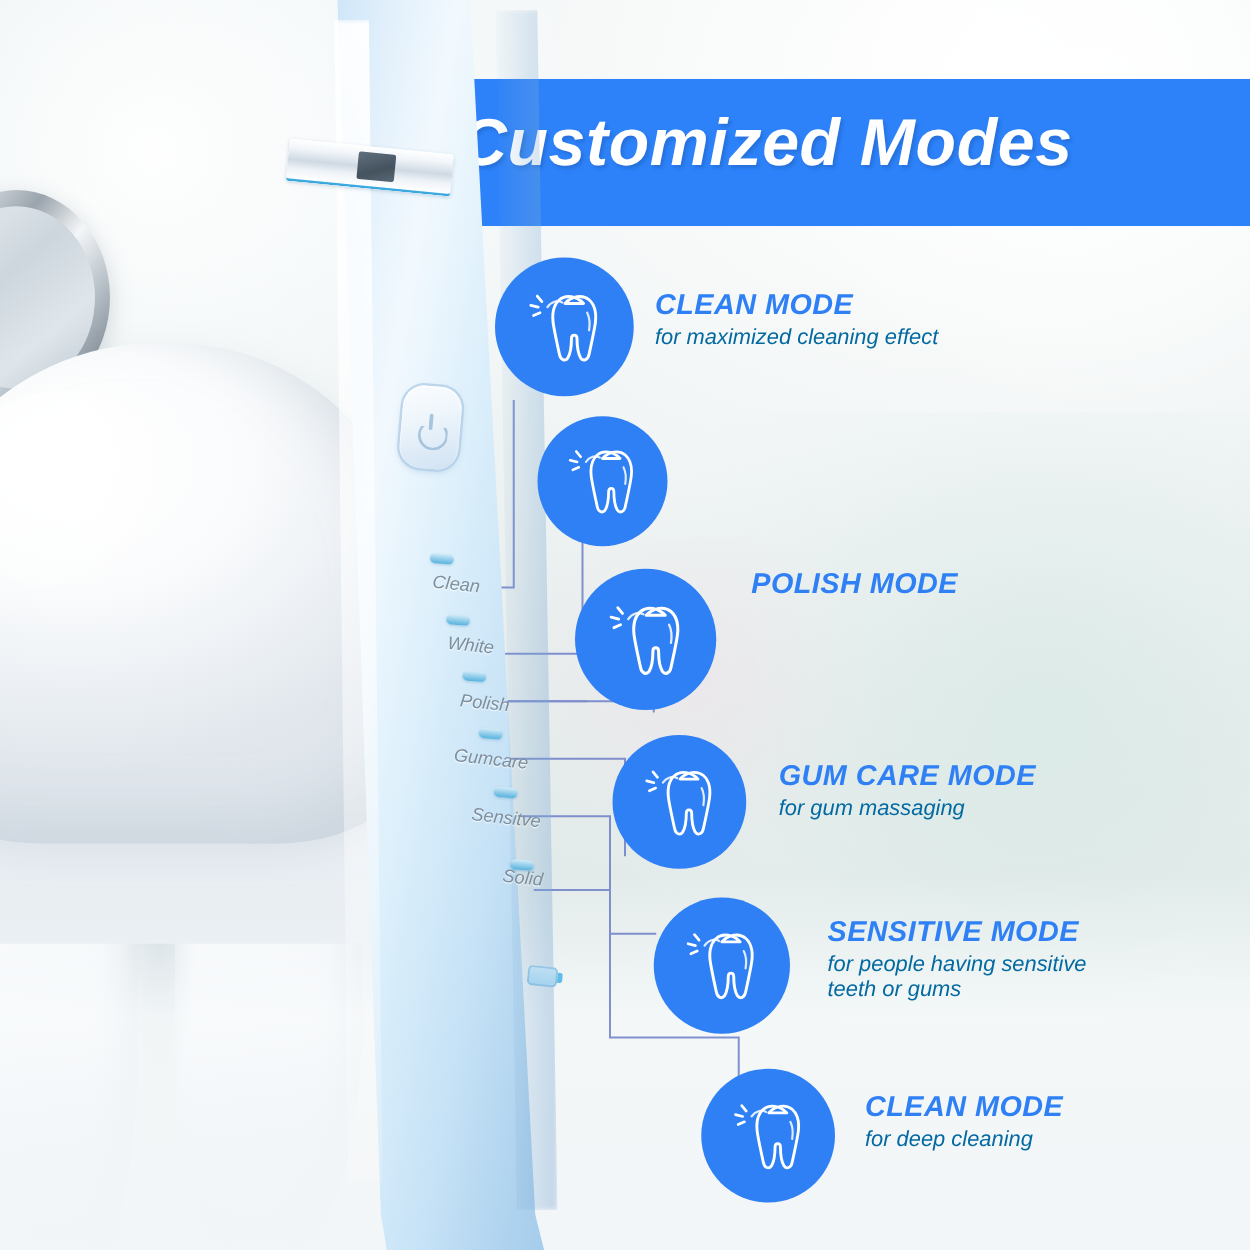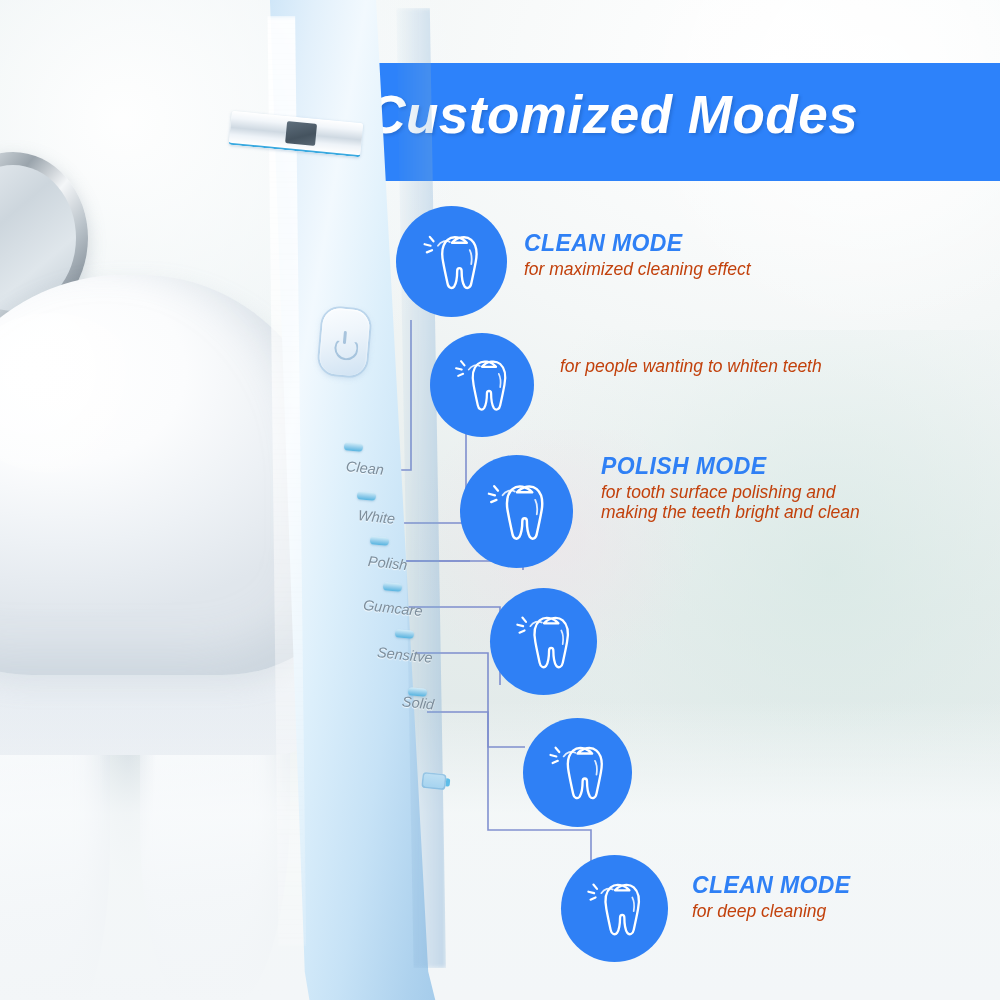--- a/index.html
+++ b/index.html
@@ -201,21 +201,21 @@
   }
   .mode-circle svg { display:block; }
 
   
   .mode-text { position:absolute; }
   .mode-title {
     color:#2f80f5; font-size:23px; font-weight:bold; font-style:italic;
     letter-spacing:.4px; white-space:nowrap; line-height:1.05;
   }
   .mode-desc {
-    color:#c2410c; font-size:17.5px; font-style:italic;
+    color:#0369a1; font-size:17.5px; font-style:italic;
     line-height:1.12; white-space:pre-line; margin-top:5px;
   }
 </style>
 </head>
 <body>
 
 <div id="stage">
 
   <div class="bg-base"></div>
   <div class="bg-tint-tl"></div>
@@ -309,65 +309,71 @@
       <path d="M31 28c4-6 11-8 16-5" fill="none" stroke="#ffffff" stroke-width="2.4" stroke-linecap="round" opacity=".85"></path>
       <path d="M74 34c3 6 3 13 2 19" fill="none" stroke="#ffffff" stroke-width="2.4" stroke-linecap="round" opacity=".85"></path>
       <g stroke="#ffffff" stroke-width="3" stroke-linecap="round">
         <line x1="20" y1="16" x2="25" y2="22"></line>
           <line x1="13" y1="26" x2="21" y2="28"></line>
           <line x1="16" y1="37" x2="23" y2="34"></line>
       </g>
     </svg>
   </div>
   <div class="mode-text" style="left:560px; top:352px;">
-    <div class="mode-desc">for people wanting to whiten teeth</div>
   </div>
 
   <div class="mode-circle" style="left:460px; top:455px; width:113px; height:113px;">
     <svg width="76" height="76" viewBox="0 0 100 100">
       <path d="M50 24c7-8 19-10 26-4 8 7 8 20 6 30-2 11-4 20-6 29-1 6-6 8-9 4-3-5-4-14-4-21 0-5-6-5-6 0 0 7-1 16-4 21-3 4-8 2-9-4-2-9-4-18-6-29-2-10-2-23 6-30 7-6 19-4 26 4z" fill="none" stroke="#ffffff" stroke-width="3.2" stroke-linejoin="round" stroke-linecap="round"></path>
       <path d="M31 28c4-6 11-8 16-5" fill="none" stroke="#ffffff" stroke-width="2.4" stroke-linecap="round" opacity=".85"></path>
       <path d="M74 34c3 6 3 13 2 19" fill="none" stroke="#ffffff" stroke-width="2.4" stroke-linecap="round" opacity=".85"></path>
       <g stroke="#ffffff" stroke-width="3" stroke-linecap="round">
         <line x1="20" y1="16" x2="25" y2="22"></line>
           <line x1="13" y1="26" x2="21" y2="28"></line>
           <line x1="16" y1="37" x2="23" y2="34"></line>
       </g>
     </svg>
   </div>
   <div class="mode-text" style="left:601px; top:454px;">
     <div class="mode-title">POLISH MODE</div>
-    <div class="mode-desc">for tooth surface polishing and
-making the teeth bright and clean</div>
   </div>
 
   <div class="mode-circle" style="left:490px; top:588px; width:107px; height:107px;">
     <svg width="72" height="72" viewBox="0 0 100 100">
       <path d="M50 24c7-8 19-10 26-4 8 7 8 20 6 30-2 11-4 20-6 29-1 6-6 8-9 4-3-5-4-14-4-21 0-5-6-5-6 0 0 7-1 16-4 21-3 4-8 2-9-4-2-9-4-18-6-29-2-10-2-23 6-30 7-6 19-4 26 4z" fill="none" stroke="#ffffff" stroke-width="3.2" stroke-linejoin="round" stroke-linecap="round"></path>
       <path d="M31 28c4-6 11-8 16-5" fill="none" stroke="#ffffff" stroke-width="2.4" stroke-linecap="round" opacity=".85"></path>
       <path d="M74 34c3 6 3 13 2 19" fill="none" stroke="#ffffff" stroke-width="2.4" stroke-linecap="round" opacity=".85"></path>
       <g stroke="#ffffff" stroke-width="3" stroke-linecap="round">
         <line x1="20" y1="16" x2="25" y2="22"></line>
           <line x1="13" y1="26" x2="21" y2="28"></line>
           <line x1="16" y1="37" x2="23" y2="34"></line>
       </g>
     </svg>
   </div>
+  <div class="mode-text" style="left:623px; top:608px;">
+    <div class="mode-title">GUM CARE MODE</div>
+    <div class="mode-desc">for gum massaging</div>
+  </div>
 
   <div class="mode-circle" style="left:523px; top:718px; width:109px; height:109px;">
     <svg width="73" height="73" viewBox="0 0 100 100">
       <path d="M50 24c7-8 19-10 26-4 8 7 8 20 6 30-2 11-4 20-6 29-1 6-6 8-9 4-3-5-4-14-4-21 0-5-6-5-6 0 0 7-1 16-4 21-3 4-8 2-9-4-2-9-4-18-6-29-2-10-2-23 6-30 7-6 19-4 26 4z" fill="none" stroke="#ffffff" stroke-width="3.2" stroke-linejoin="round" stroke-linecap="round"></path>
       <path d="M31 28c4-6 11-8 16-5" fill="none" stroke="#ffffff" stroke-width="2.4" stroke-linecap="round" opacity=".85"></path>
       <path d="M74 34c3 6 3 13 2 19" fill="none" stroke="#ffffff" stroke-width="2.4" stroke-linecap="round" opacity=".85"></path>
       <g stroke="#ffffff" stroke-width="3" stroke-linecap="round">
         <line x1="20" y1="16" x2="25" y2="22"></line>
           <line x1="13" y1="26" x2="21" y2="28"></line>
           <line x1="16" y1="37" x2="23" y2="34"></line>
       </g>
     </svg>
+  </div>
+  <div class="mode-text" style="left:662px; top:733px;">
+    <div class="mode-title">SENSITIVE MODE</div>
+    <div class="mode-desc">for people having sensitive
+teeth or gums</div>
   </div>
 
   <div class="mode-circle" style="left:561px; top:855px; width:107px; height:107px;">
     <svg width="72" height="72" viewBox="0 0 100 100">
       <path d="M50 24c7-8 19-10 26-4 8 7 8 20 6 30-2 11-4 20-6 29-1 6-6 8-9 4-3-5-4-14-4-21 0-5-6-5-6 0 0 7-1 16-4 21-3 4-8 2-9-4-2-9-4-18-6-29-2-10-2-23 6-30 7-6 19-4 26 4z" fill="none" stroke="#ffffff" stroke-width="3.2" stroke-linejoin="round" stroke-linecap="round"></path>
       <path d="M31 28c4-6 11-8 16-5" fill="none" stroke="#ffffff" stroke-width="2.4" stroke-linecap="round" opacity=".85"></path>
       <path d="M74 34c3 6 3 13 2 19" fill="none" stroke="#ffffff" stroke-width="2.4" stroke-linecap="round" opacity=".85"></path>
       <g stroke="#ffffff" stroke-width="3" stroke-linecap="round">
         <line x1="20" y1="16" x2="25" y2="22"></line>
           <line x1="13" y1="26" x2="21" y2="28"></line>

